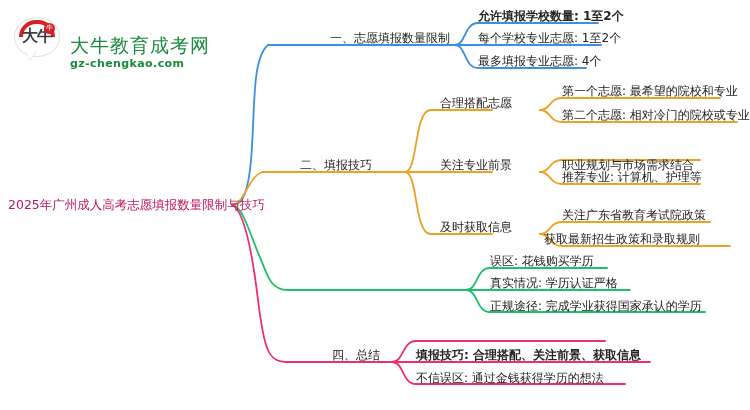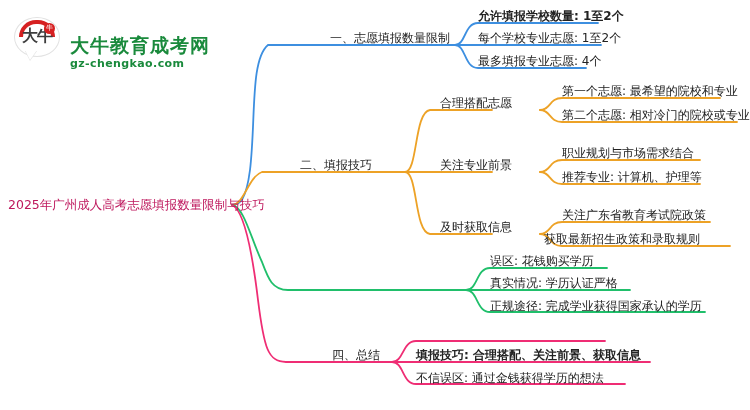--- a/index.html
+++ b/index.html
@@ -40,21 +40,21 @@
     position:absolute;left:0;top:9px;width:46px;text-align:center;
     font-size:16px;font-weight:bold;color:#3d3d3d;letter-spacing:-1px;
     font-family:"DejaVu Sans","Liberation Sans",sans-serif;
   }
   .logo-dot{
     position:absolute;right:7px;top:6px;width:11px;height:11px;border-radius:50%;
     background:#d62021;color:#fff;font-size:7px;line-height:11px;text-align:center;
   }
   .logo-text{display:flex;flex-direction:column;justify-content:center;}
   .logo-title{
-    font-size:19px;font-weight:bold;color:#1a8a3c;letter-spacing:1px;line-height:1.15;margin-top:27px;
+    font-size:19px;font-weight:normal;color:#1a8a3c;letter-spacing:1px;line-height:1.15;margin-top:27px;
   }
   .logo-sub{
     font-size:11px;font-weight:bold;color:#1a8a3c;letter-spacing:.4px;line-height:1.3;
   }
 
   
   #wires{position:absolute;left:0;top:0;width:750px;height:410px;}
   #wires path{fill:none;stroke-linecap:round;}
 
   
@@ -136,21 +136,21 @@
   <div class="node lvl2" style="left:478px;top:31px;">每个学校专业志愿: 1至2个</div>
   <div class="node lvl2" style="left:478px;top:54px;">最多填报专业志愿: 4个</div>
 
   <div class="node lvl1" style="left:300px;top:158px;">二、填报技巧</div>
 
   <div class="node lvl2" style="left:440px;top:96px;">合理搭配志愿</div>
   <div class="node lvl3" style="left:562px;top:84px;">第一个志愿: 最希望的院校和专业</div>
   <div class="node lvl3" style="left:562px;top:108px;">第二个志愿: 相对冷门的院校或专业</div>
 
   <div class="node lvl2" style="left:440px;top:158px;">关注专业前景</div>
-  <div class="node lvl3" style="left:562px;top:146px;">职业规划与市场需求结合</div>
+  <div class="node lvl3" style="left:562px;top:158px;">职业规划与市场需求结合</div>
   <div class="node lvl3" style="left:562px;top:170px;">推荐专业: 计算机、护理等</div>
 
   <div class="node lvl2" style="left:440px;top:220px;">及时获取信息</div>
   <div class="node lvl3" style="left:562px;top:208px;">关注广东省教育考试院政策</div>
   <div class="node lvl3" style="left:544px;top:232px;">获取最新招生政策和录取规则</div>
 
   <div class="node lvl2" style="left:490px;top:254px;">误区: 花钱购买学历</div>
   <div class="node lvl2" style="left:490px;top:276px;">真实情况: 学历认证严格</div>
   <div class="node lvl2" style="left:490px;top:299px;">正规途径: 完成学业获得国家承认的学历</div>
 

